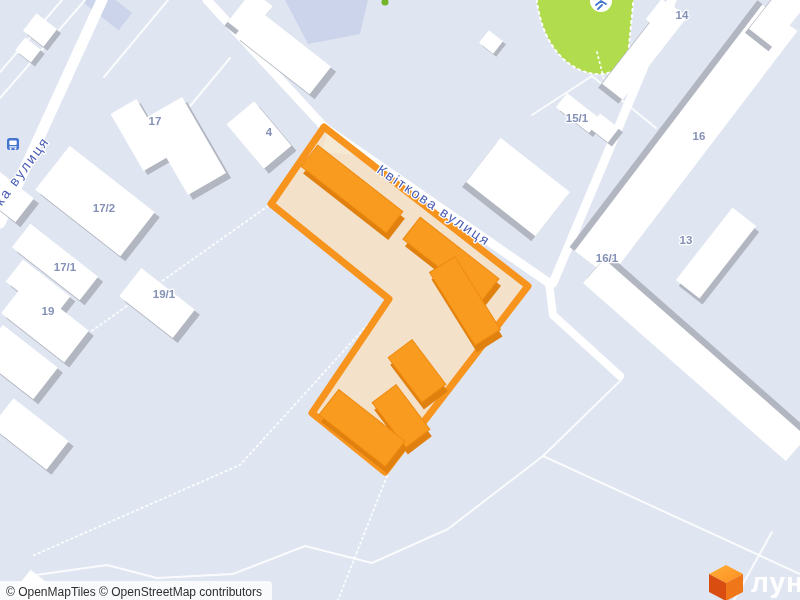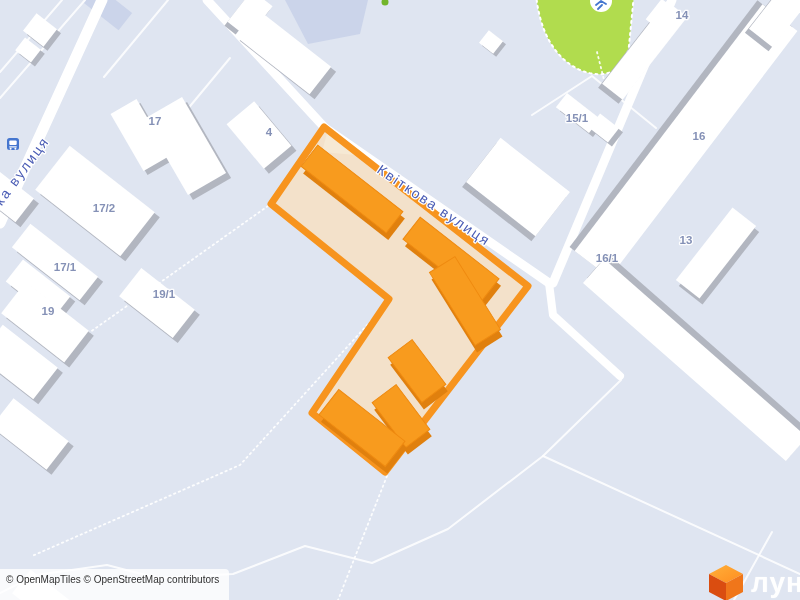--- a/index.html
+++ b/index.html
@@ -12,21 +12,21 @@
           paint-order:stroke;stroke:#ffffff;stroke-width:2.6px;stroke-linejoin:round;}
   .road{stroke:#ffffff;fill:none;stroke-linecap:round;stroke-linejoin:round;}
   .thin{stroke:#ffffff;fill:none;stroke-width:2;stroke-linecap:round;stroke-linejoin:round;opacity:.85;}
   .dotted{stroke:#ffffff;fill:none;stroke-width:1.8;stroke-dasharray:1.5 3.6;stroke-linecap:round;opacity:.9;}
   .bshadow{fill:#b2b6c0;}
   .bbody{fill:#ffffff;}
   .lav{fill:#cbd4ea;}
   .oshadow{fill:#e0800e;}
   .obody{fill:#f89b1e;stroke:#ef8a10;stroke-width:1;}
   .attribution{position:absolute;left:0;bottom:0;background:rgba(255,255,255,.8);
-     color:#2f2f2f;font-size:10px;line-height:16px;padding:3px 10px 12px 6px;
+     color:#2f2f2f;font-size:12px;line-height:16px;padding:3px 10px 0 6px;
      border-top-right-radius:4px;white-space:nowrap;}
   .lun-logo{position:absolute;right:-4px;bottom:-2px;display:flex;align-items:center;gap:7px;}
   .lun-word{color:#ffffff;font-weight:bold;font-size:28px;letter-spacing:1px;line-height:1;
             text-shadow:0 0 2px rgba(255,255,255,.35);}
 </style>
 </head>
 <body>
 
 <div class="stage">
 <svg width="800" height="600" viewBox="0 0 800 600">

